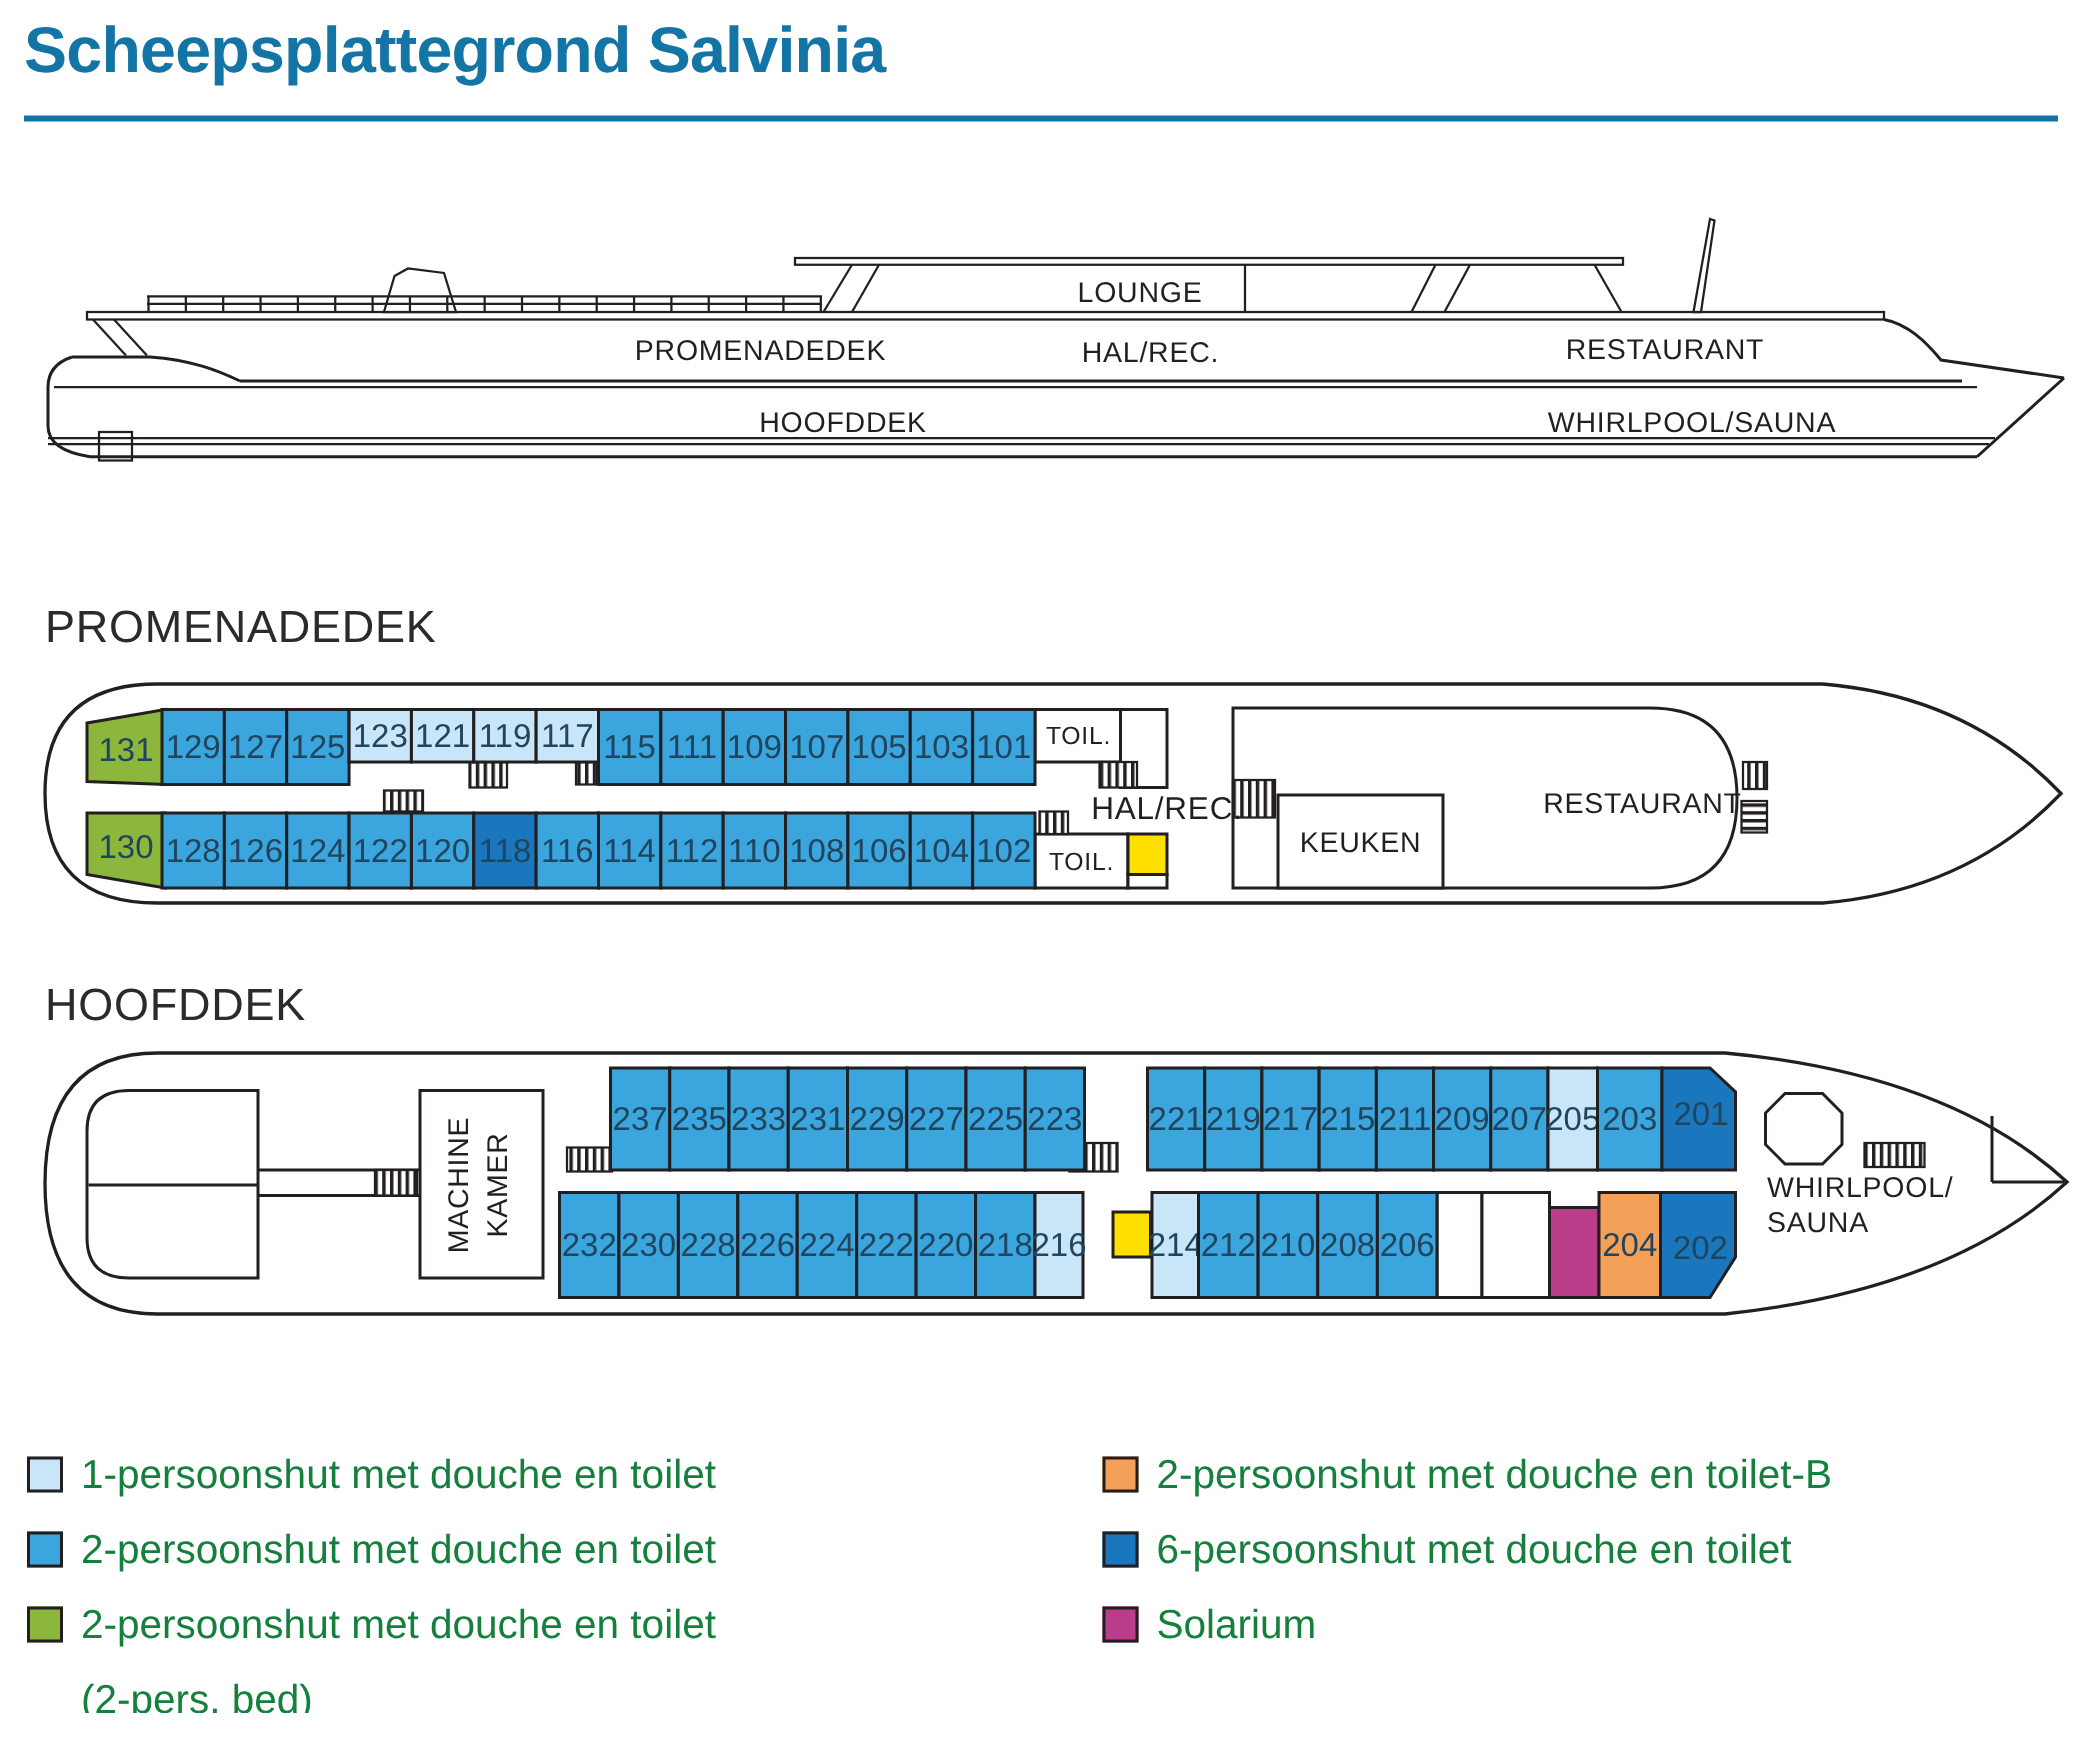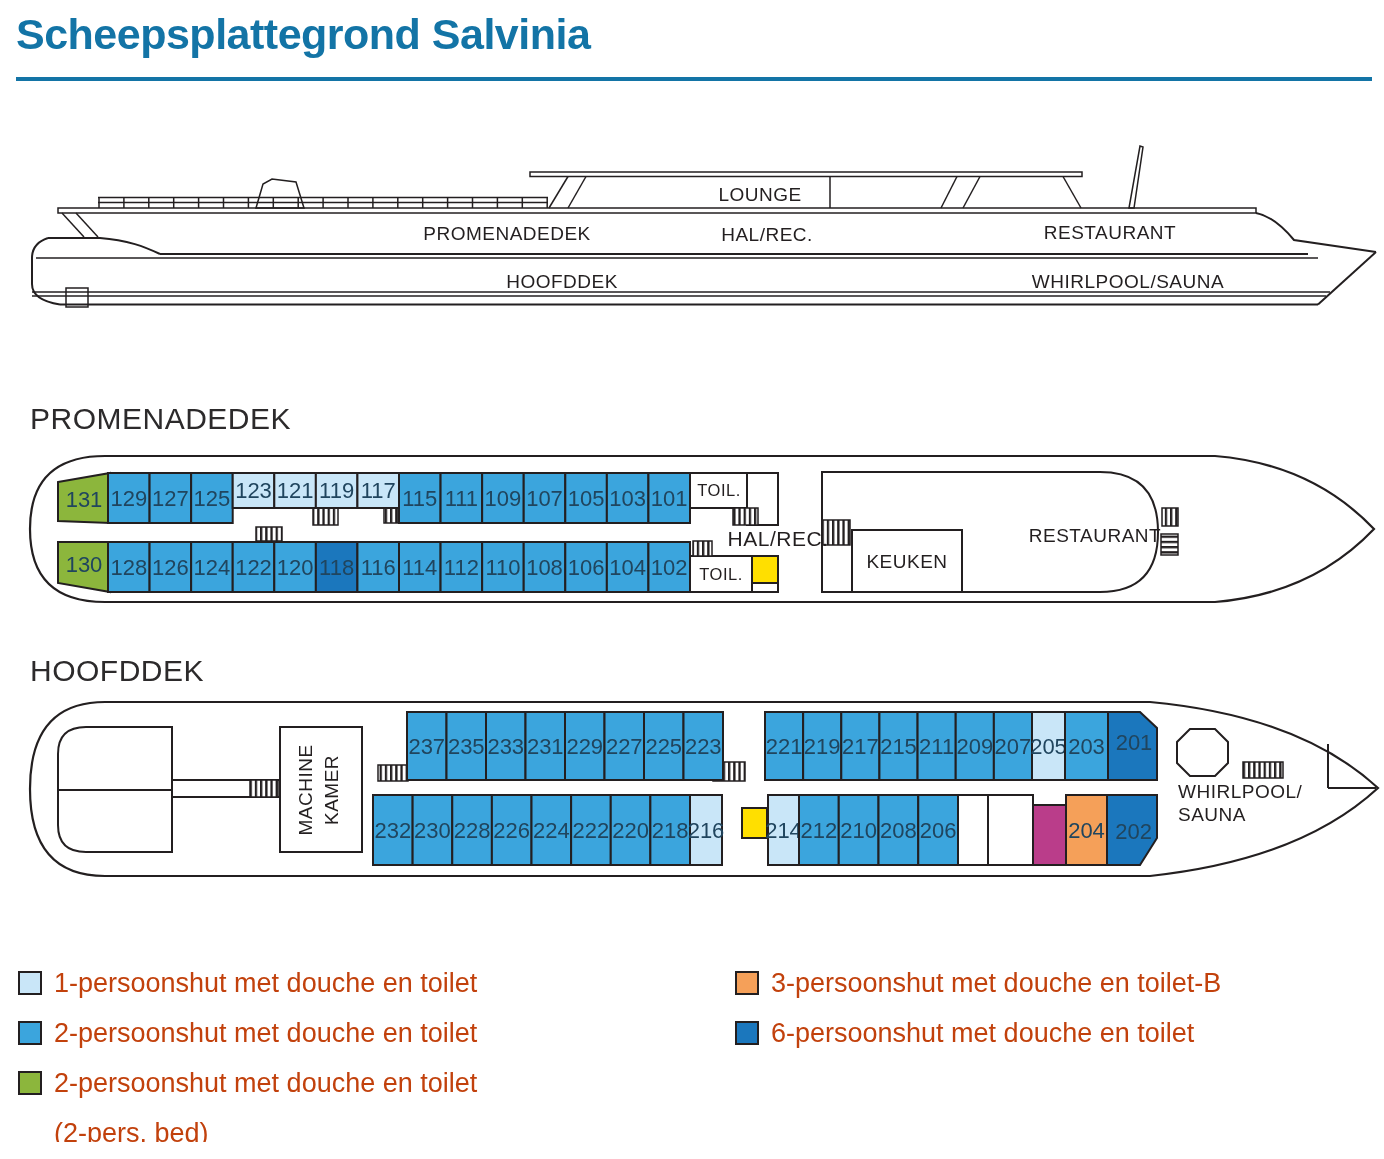--- a/index.html
+++ b/index.html
@@ -32,21 +32,21 @@
   .svglabel{font:19px "Liberation Sans",sans-serif;fill:var(--ink);text-anchor:middle;
             letter-spacing:0.5px;}
   .svglabel.small{font-size:16.5px;}
   .svglabel.big{font-size:21px;}
   .svglabel.left{text-anchor:start;}
   .legend-col{position:absolute;top:958px;}
   #legend-left{left:18px;} #legend-right{left:735px;}
   .leg-row{display:flex;align-items:center;height:50px;}
   .leg-swatch{width:20px;height:20px;border:2px solid var(--ink);margin-right:12px;
               flex:none;}
-  .leg-label{font-size:27px;color:#c2410c;white-space:nowrap;}
+  .leg-label{font-size:27px;color:#15803d;white-space:nowrap;}
   .leg-row.cont{padding-left:36px;text-align:right;}
 </style>
 </head>
 <body>
 
 <div class="page">
 
   <div class="title">Scheepsplattegrond Salvinia</div>
   <div class="title-rule"></div>
 
@@ -466,21 +466,25 @@
         <span class="leg-swatch" style="background: rgb(140, 182, 60);"></span>
         <span class="leg-label">2-persoonshut met douche en toilet</span>
       </div>
       <div class="leg-row cont">
         <span class="leg-label">(2-pers. bed)</span>
       </div>
     </div>
   <div class="legend-col" id="legend-right">
       <div class="leg-row">
         <span class="leg-swatch" style="background: rgb(245, 160, 89);"></span>
-        <span class="leg-label">3-persoonshut met douche en toilet-B</span>
+        <span class="leg-label">2-persoonshut met douche en toilet-B</span>
       </div>
       <div class="leg-row">
         <span class="leg-swatch" style="background: rgb(27, 119, 189);"></span>
         <span class="leg-label">6-persoonshut met douche en toilet</span>
       </div>
+      <div class="leg-row">
+        <span class="leg-swatch" style="background: rgb(186, 61, 138);"></span>
+        <span class="leg-label">Solarium</span>
+      </div>
     </div>
 
 </div>
 
 </body></html>

